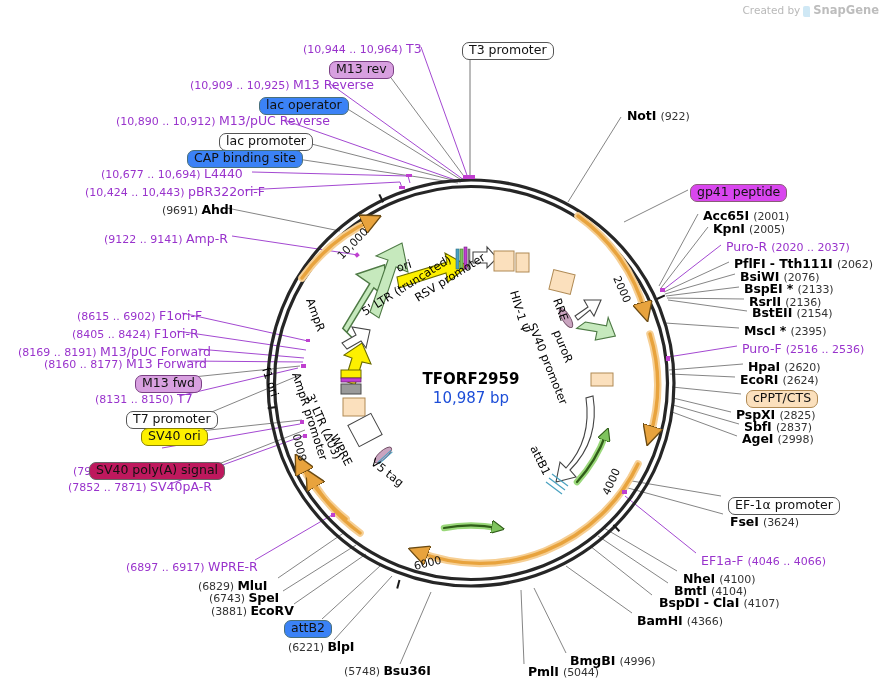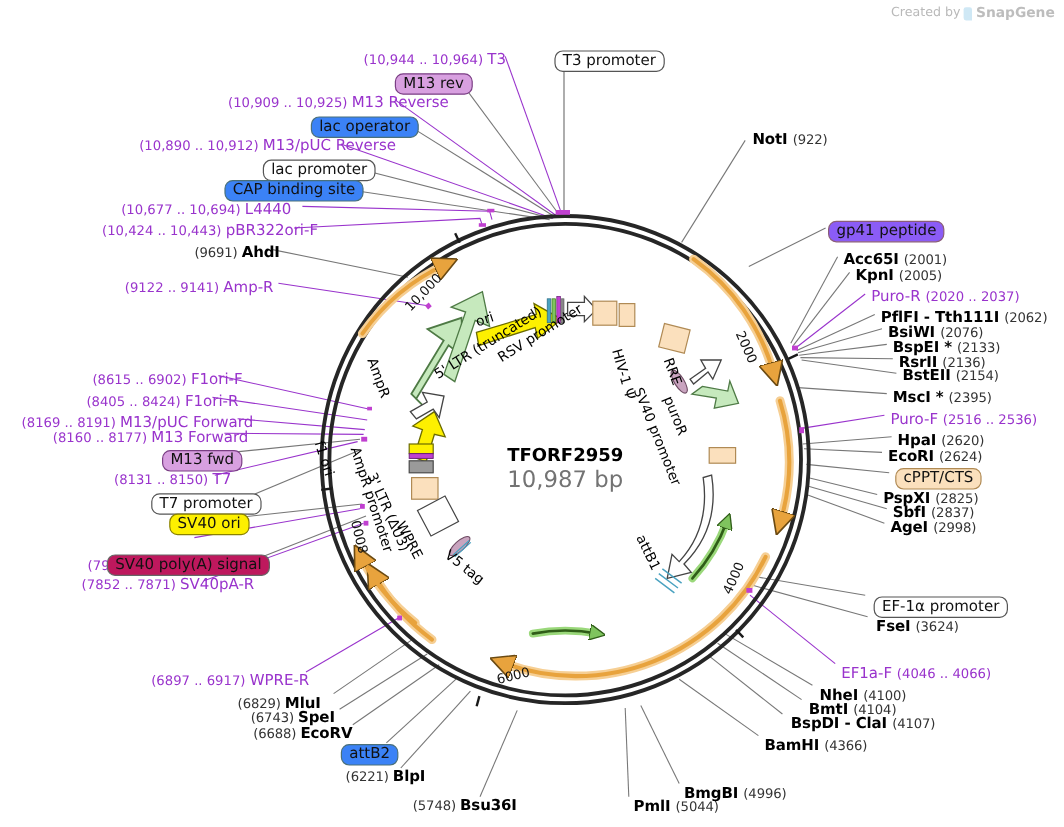--- a/index.html
+++ b/index.html
@@ -57,39 +57,39 @@
     color: #111111;
     border: 1px solid #555;
     border-radius: 7px;
     padding: 1px 6px 2px 6px;
     background: #ffffff;
   }
   .feat.teal   { background: #3b82f6; border-color: #4a707a; }
   .feat.purple { background: #d8a0e0; border-color: #7b3f85; }
   .feat.yellow { background: #fdf000; border-color: #8a8200; }
   .feat.gray   { background: #be185d; border-color: #666666; }
-  .feat.pink   { background: #8b5cf6; border-color: #8a5d78; }
+  .feat.pink   { background: #d946ef; border-color: #8a5d78; }
   .feat.peach  { background: #fbe0bd; border-color: #b08a54; }
   .feat.white  { background: #ffffff; border-color: #555555; }
 
   
   #center-name {
     position: absolute;
     width: 240px;
     text-align: center;
     font-size: 15px;
     font-weight: bold;
     color: #000;
   }
   #center-bp {
     position: absolute;
     width: 240px;
     text-align: center;
-    font-size: 19px;
-    color: #737373;
+    font-size: 15px;
+    color: #1d4ed8;
   }
 
   
   #watermark {
     position: absolute;
     right: 8px;
     top: 3px;
     font-size: 10.5px;
     color: #b9b9b9;
     display: flex;
@@ -366,21 +366,21 @@
       <div class="lbl feat purple" style="left: 135px; top: 375px;"><span>M13 fwd</span></div>
       <div class="lbl primer" style="left: 95px; top: 393px;"><span class="pos">(8131 .. 8150)  </span><span>T7</span></div>
       <div class="lbl feat white" style="left: 126px; top: 411px;"><span>T7 promoter</span></div>
       <div class="lbl feat yellow" style="left: 141px; top: 428px;"><span>SV40 ori</span></div>
       <div class="lbl primer" style="left: 73px; top: 445px; margin-top: 20px;"><span class="pos">(7906 .. 7925)  </span><span>EBV-rev</span></div>
       <div class="lbl feat gray" style="left: 89px; top: 462px;"><span>SV40 poly(A) signal</span></div>
       <div class="lbl primer" style="left: 68px; top: 481px;"><span class="pos">(7852 .. 7871)  </span><span>SV40pA-R</span></div>
       <div class="lbl primer" style="left: 126px; top: 561px;"><span class="pos">(6897 .. 6917)  </span><span>WPRE-R</span></div>
       <div class="lbl enz" style="left: 198px; top: 580px;"><span class="pos">(6829)  </span><span>MluI</span></div>
       <div class="lbl enz" style="left: 209px; top: 592px;"><span class="pos">(6743)  </span><span>SpeI</span></div>
-      <div class="lbl enz" style="left: 211px; top: 605px;"><span class="pos">(6688)  </span><span>EcoRV</span></div>
+      <div class="lbl enz" style="left: 211px; top: 605px;"><span class="pos">(3881)  </span><span>EcoRV</span></div>
       <div class="lbl feat teal" style="left: 284px; top: 620px;"><span>attB2</span></div>
       <div class="lbl enz" style="left: 288px; top: 641px;"><span class="pos">(6221)  </span><span>BlpI</span></div>
       <div class="lbl enz" style="left: 344px; top: 665px;"><span class="pos">(5748)  </span><span>Bsu36I</span></div>
       <div class="lbl enz" style="left: 528px; top: 666px;"><span>PmlI   </span><span class="pos">(5044)</span></div>
       <div class="lbl enz" style="left: 570px; top: 655px;"><span>BmgBI   </span><span class="pos">(4996)</span></div>
       <div class="lbl enz" style="left: 637px; top: 615px;"><span>BamHI   </span><span class="pos">(4366)</span></div>
       <div class="lbl enz" style="left: 659px; top: 597px;"><span>BspDI  -  ClaI   </span><span class="pos">(4107)</span></div>
       <div class="lbl enz" style="left: 674px; top: 585px;"><span>BmtI   </span><span class="pos">(4104)</span></div>
       <div class="lbl enz" style="left: 683px; top: 573px;"><span>NheI   </span><span class="pos">(4100)</span></div>
       <div class="lbl primer" style="left: 701px; top: 555px;"><span>EF1a-F   </span><span class="pos">(4046 .. 4066)</span></div>

